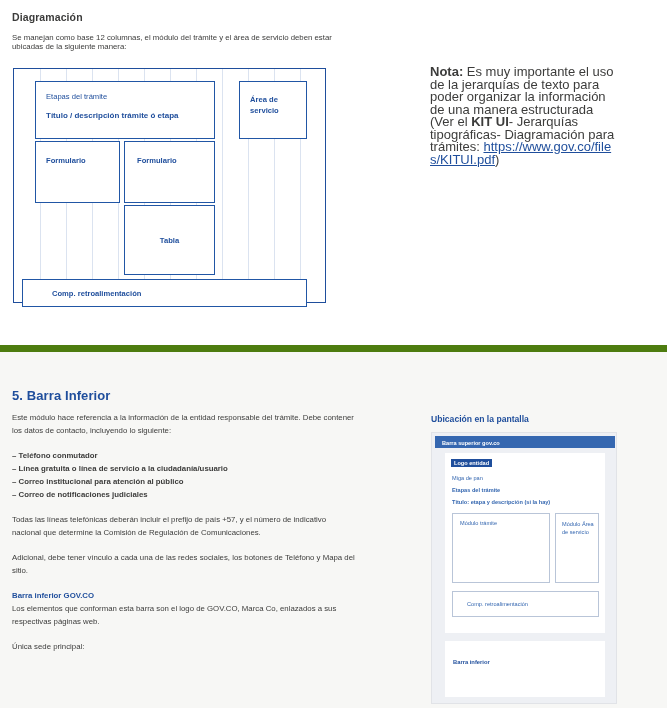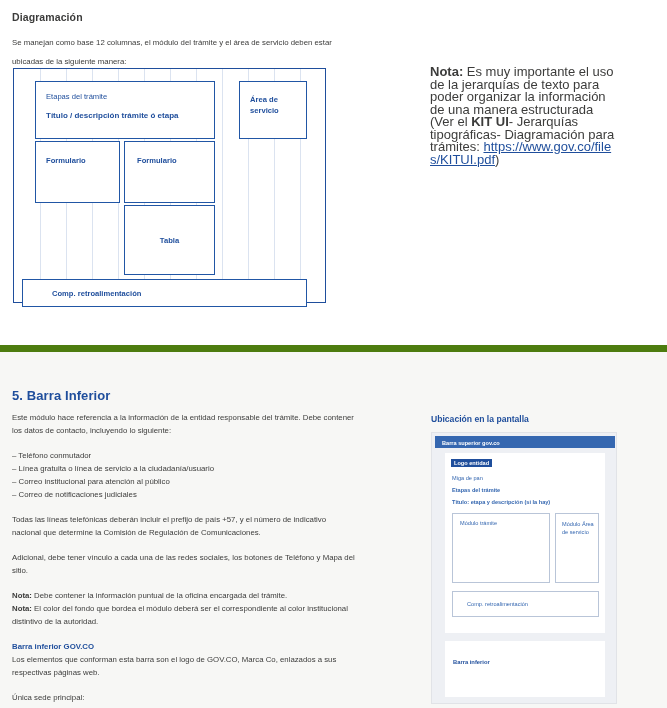--- a/index.html
+++ b/index.html
@@ -37,21 +37,21 @@
     font-size: 10.5px;
     font-weight: bold;
     color: #3c3c3b;
     letter-spacing: .1px;
   }
   .p-diagram {
     position: absolute;
     left: 12px; top: 25px;
     width: 345px;
     font-size: 7.8px;
-    line-height: 19px;
+    line-height: 9px;
     color: #3c3c3b;
   }
 
   
   .wire {
     position: absolute;
     left: 13px; top: 68px;
     width: 313px;
     height: 235px;
     border: 1px solid #1f4e9c;
@@ -141,20 +141,21 @@
     width: 345px;
     font-size: 7.8px;
     line-height: 13px;
     color: #3c3c3b;
   }
   .body-left p { margin: 0 0 12px 0; }
   .body-left ul {
     margin: 0 0 12px 0;
     padding: 0;
     list-style: none;
+    font-weight: bold;
   }
   .body-left li { margin: 0; }
   .body-left .nota b { color: #3c3c3b; }
   .blue-head {
     color: #1f4e9c;
     font-weight: bold;
   }
 
   
   .ubic-title {
@@ -302,24 +303,20 @@
     <div class="body-left">
       <p>Este módulo hace referencia a la información de la entidad responsable del trámite. Debe contener los datos de contacto, incluyendo lo siguiente:</p>
       <ul>
         <li>– Teléfono conmutador</li>
         <li>– Línea gratuita o línea de servicio a la ciudadanía/usuario</li>
         <li>– Correo institucional para atención al público</li>
         <li>– Correo de notificaciones judiciales</li>
       </ul>
       <p>Todas las líneas telefónicas deberán incluir el prefijo de país +57, y el número de indicativo nacional que determine la Comisión de Regulación de Comunicaciones.</p>
       <p>Adicional, debe tener vínculo a cada una de las redes sociales, los botones de Teléfono y Mapa del sitio.</p>
-      <p class="nota">
-        <b>Nota:</b><span> Debe contener la información puntual de la oficina encargada del trámite.</span><br>
-        <b>Nota:</b><span> El color del fondo que bordea el módulo deberá ser el correspondiente al color institucional distintivo de la autoridad.</span>
-      </p>
       <p>
         <span class="blue-head">Barra inferior GOV.CO</span><br>
         <span>Los elementos que conforman esta barra son el logo de GOV.CO, Marca Co, enlazados a sus respectivas páginas web.</span>
       </p>
       <p>Única sede principal:</p>
     </div>
 
     <div class="ubic-title">Ubicación en la pantalla</div>
 
     <div class="preview">

